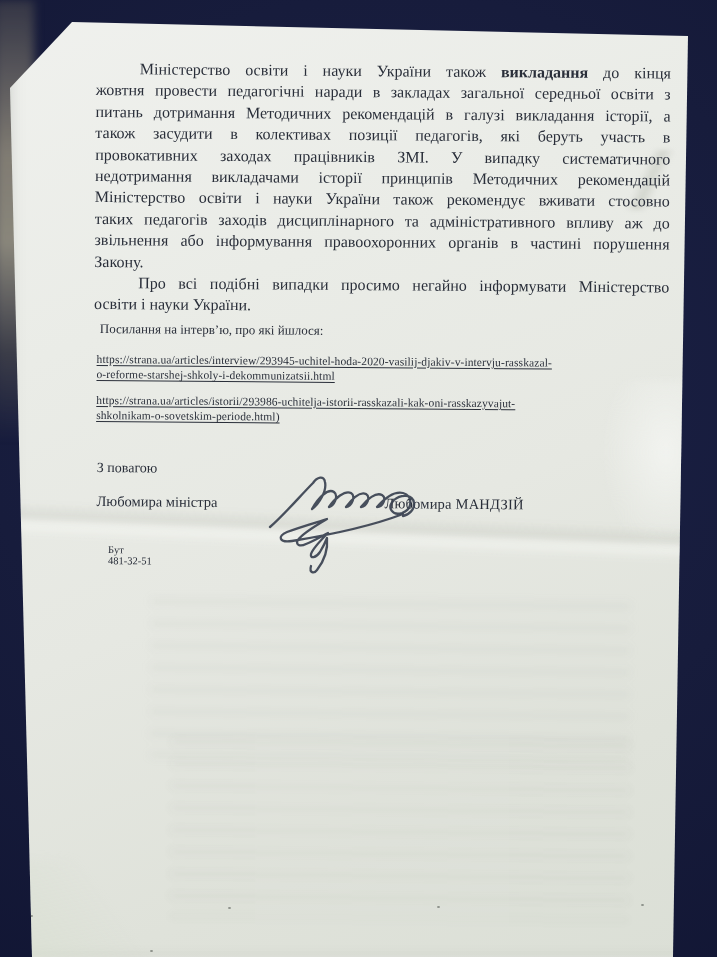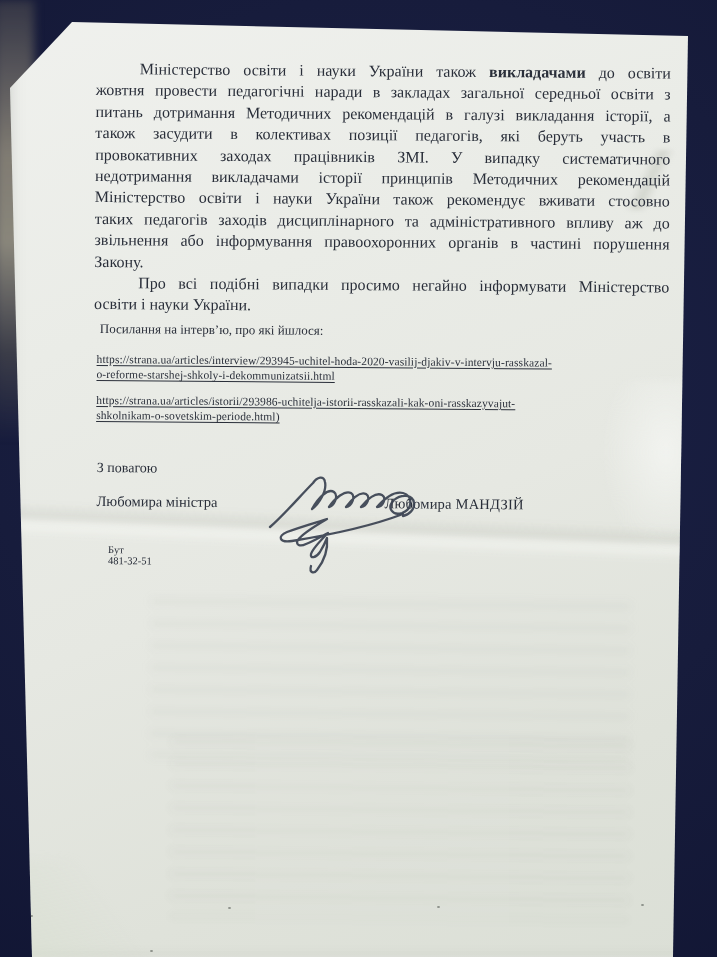--- a/index.html
+++ b/index.html
@@ -77,21 +77,21 @@
     <div class="ghost"></div>
     <div class="ghost lower"></div>
     <div class="speck" style="left:30px;top:915px;"></div>
     <div class="speck" style="left:150px;top:950px;"></div>
     <div class="speck" style="left:228px;top:907px;"></div>
     <div class="speck" style="left:437px;top:906px;"></div>
     <div class="speck" style="left:641px;top:904px;"></div>
 
     <div class="content">
       <div class="para">
-        <div class="jline indent"><span>Міністерство освіти і науки України також </span><b>викладачами</b><span> до освіти</span></div>
+        <div class="jline indent"><span>Міністерство освіти і науки України також </span><b>викладання</b><span> до кінця</span></div>
         <div class="jline">жовтня провести педагогічні наради в закладах загальної середньої освіти з</div>
         <div class="jline">питань дотримання Методичних рекомендацій в галузі викладання історії, а</div>
         <div class="jline">також засудити в колективах позиції педагогів, які беруть участь в</div>
         <div class="jline">провокативних заходах працівників ЗМІ. У випадку систематичного</div>
         <div class="jline">недотримання викладачами історії принципів Методичних рекомендацій</div>
         <div class="jline">Міністерство освіти і науки України також рекомендує вживати стосовно</div>
         <div class="jline">таких педагогів заходів дисциплінарного та адміністративного впливу аж до</div>
         <div class="jline">звільнення або інформування правоохоронних органів в частині порушення</div>
         <div class="jline last">Закону.</div>
       </div>

